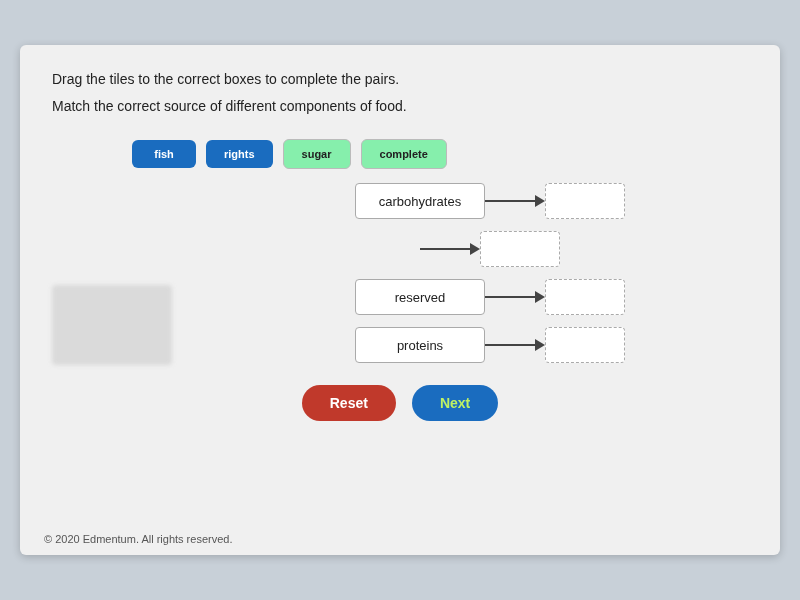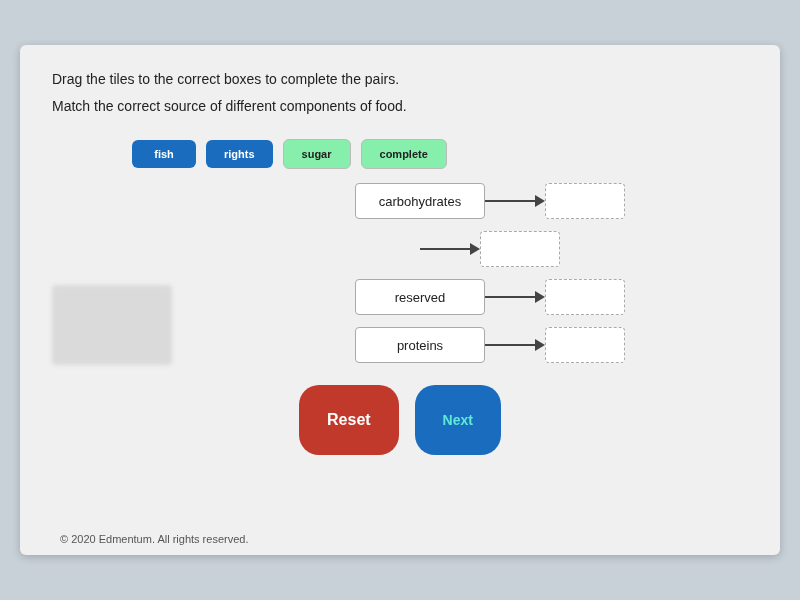--- a/index.html
+++ b/index.html
@@ -125,41 +125,41 @@
       gap: 16px;
       justify-content: center;
       margin-top: 22px;
     }
 
     .btn-reset {
       background: #c0392b;
       color: #fff;
       border: none;
       border-radius: 20px;
-      padding: 26px 28px;
-      font-size: 16px;
+      padding: 10px 28px;
+      font-size: 14px;
       font-weight: bold;
       cursor: pointer;
     }
 
     .btn-next {
       background: #1a6cbf;
-      color: #5eead4;
+      color: #bef264;
       border: none;
       border-radius: 20px;
       padding: 4px 28px;
       font-size: 14px;
       font-weight: bold;
       cursor: pointer;
     }
 
     .footer {
       position: absolute;
       bottom: 10px;
-      left: 40px;
+      left: 24px;
       font-size: 11px;
       color: #555;
     }
 
     .blurred-area {
       position: absolute;
       left: 32px;
       top: 240px;
       width: 120px;
       height: 80px;

